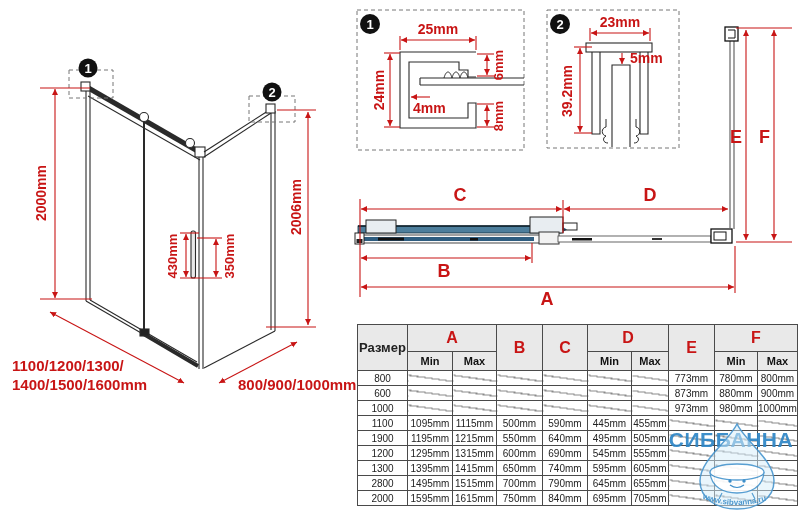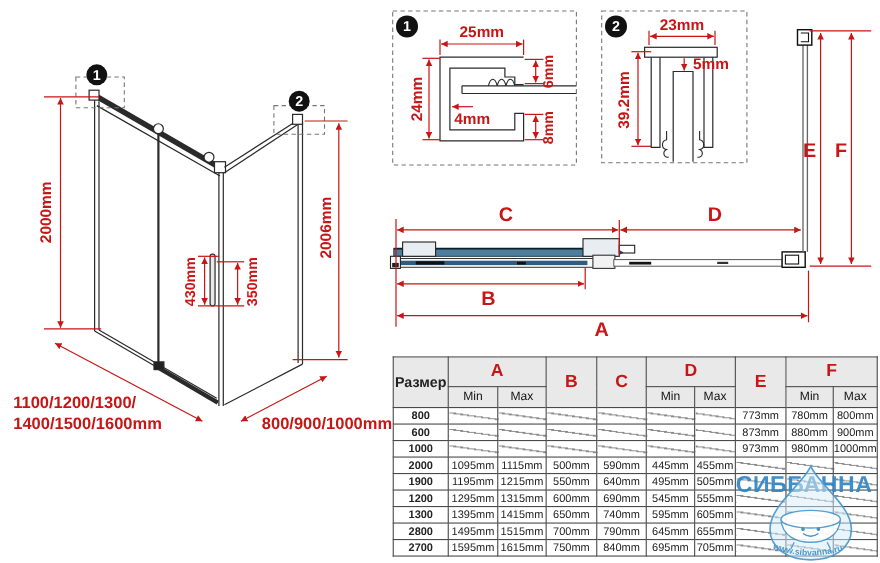--- a/index.html
+++ b/index.html
@@ -17,23 +17,23 @@
   .dash{stroke:#777;fill:none;stroke-width:1;stroke-dasharray:4 3;}
 
   table.spec{position:absolute;left:357px;top:324px;width:440px;border-collapse:collapse;
              table-layout:fixed;border:1.5px solid #333;background:#fff;z-index:1;}
   table.spec th,table.spec td{border:1px solid #4a4a4a;text-align:center;padding:0;
              overflow:hidden;white-space:nowrap;}
   table.spec thead th{background:#e9e9e9;}
   tr.letters th{height:26px;}
   .letter{color:#c81515;font-size:16px;font-weight:700;}
   .size-h{font-size:13px;font-weight:700;color:#222;}
-  tr.minmax th{height:18px;font-size:11px;font-weight:400;color:#111;}
+  tr.minmax th{height:18px;font-size:11px;font-weight:700;color:#111;}
   table.spec tbody td{height:14px;font-size:10px;color:#222;}
-  td.size-col{font-weight:700;font-size:10.5px;color:#111;}
+  td.size-col{font-weight:400;font-size:10.5px;color:#111;}
   td.na{background-image:linear-gradient(188deg,transparent 46%,#8a8a8a 46%,#8a8a8a 52%,transparent 52%);}
   .wm{z-index:3;pointer-events:none;opacity:.92;}
   .wm-name{fill:#2e86c6;font-size:21px;font-weight:700;letter-spacing:.5px;}
   .wm-url{fill:#3e8fc9;font-size:8px;font-weight:600;}
 </style>
 </head>
 <body>
 
 <div class="canvas">
 
@@ -274,21 +274,21 @@
           <td class="na"></td>
           <td class="na"></td>
           <td class="na"></td>
           <td class="na"></td>
           <td class="na"></td>
           <td>973mm</td>
           <td>980mm</td>
           <td>1000mm</td>
         </tr>
         <tr>
-          <td class="size-col">2000</td>
+          <td class="size-col">1100</td>
           <td>1095mm</td>
           <td>1115mm</td>
           <td>500mm</td>
           <td>590mm</td>
           <td>445mm</td>
           <td>455mm</td>
           <td class="na"></td>
           <td class="na"></td>
           <td class="na"></td>
         </tr>
@@ -334,21 +334,21 @@
           <td>1515mm</td>
           <td>700mm</td>
           <td>790mm</td>
           <td>645mm</td>
           <td>655mm</td>
           <td class="na"></td>
           <td class="na"></td>
           <td class="na"></td>
         </tr>
         <tr>
-          <td class="size-col">2700</td>
+          <td class="size-col">2000</td>
           <td>1595mm</td>
           <td>1615mm</td>
           <td>750mm</td>
           <td>840mm</td>
           <td>695mm</td>
           <td>705mm</td>
           <td class="na"></td>
           <td class="na"></td>
           <td class="na"></td>
         </tr>

